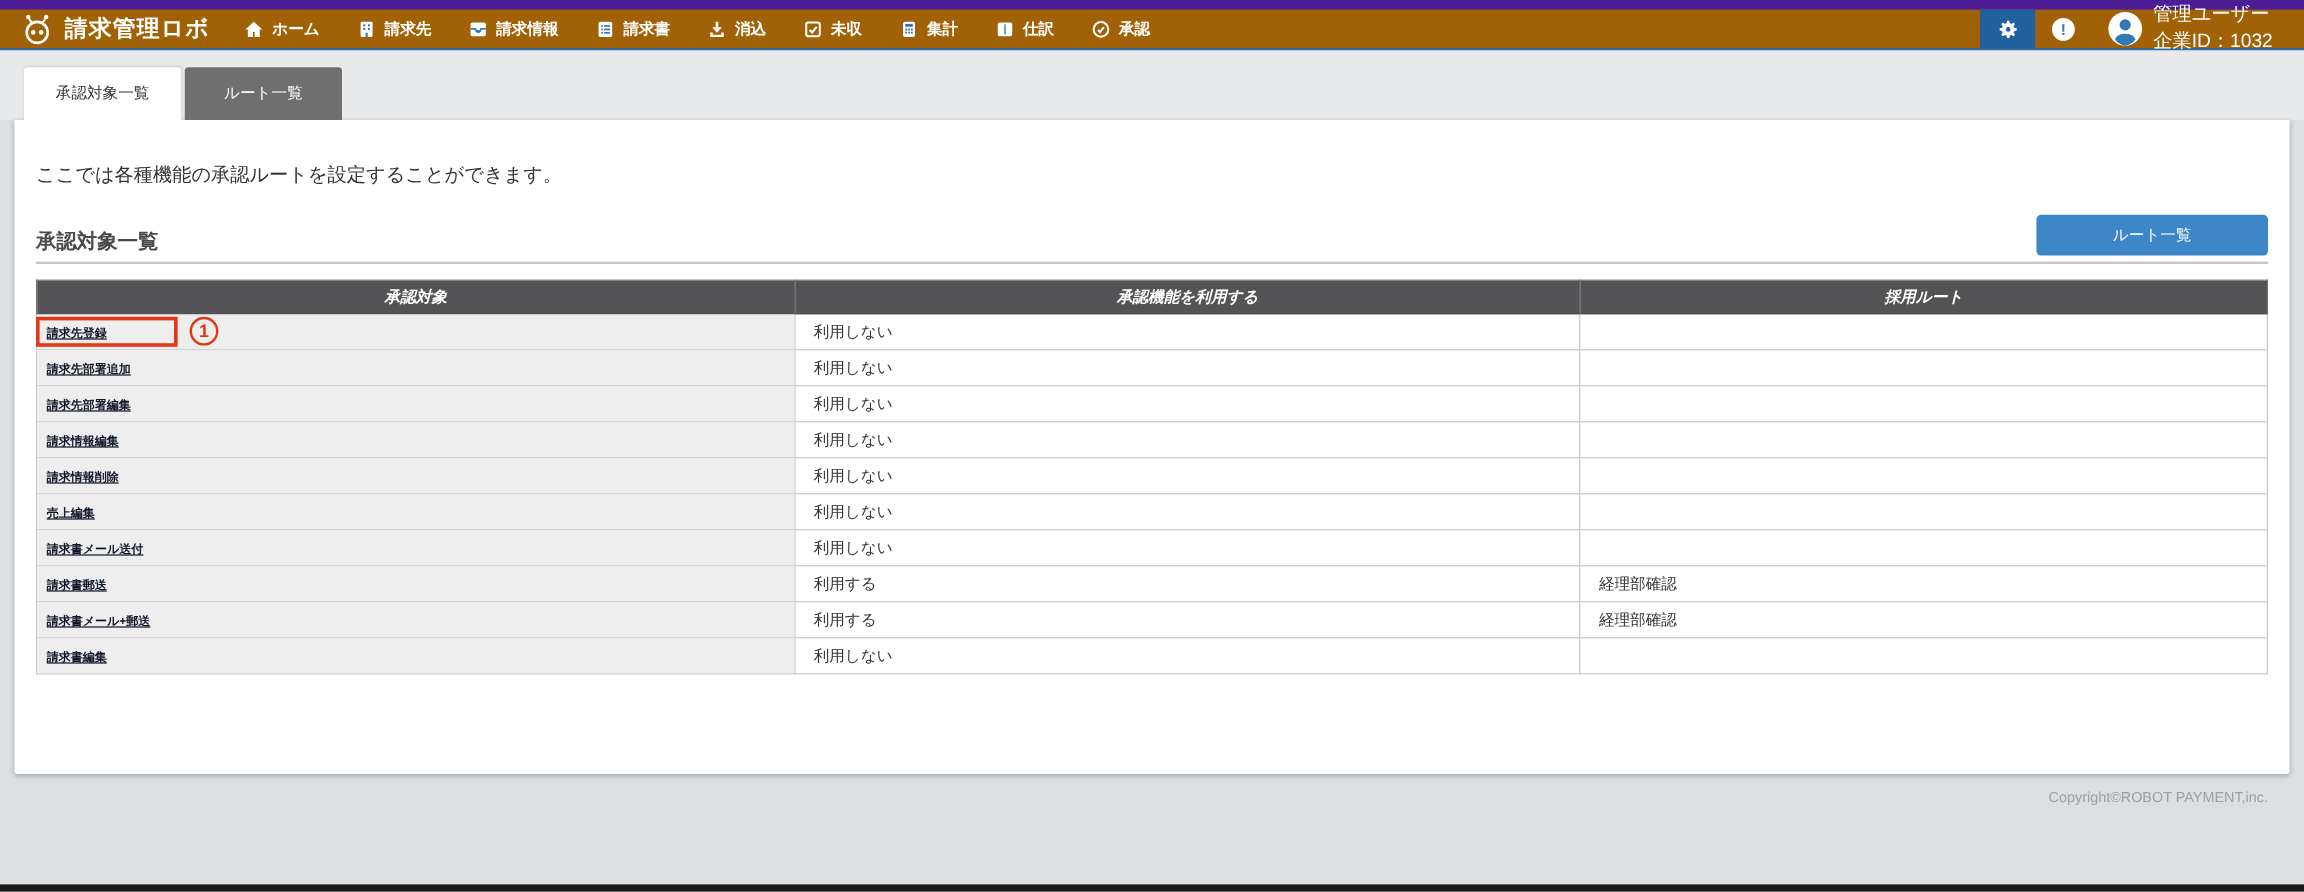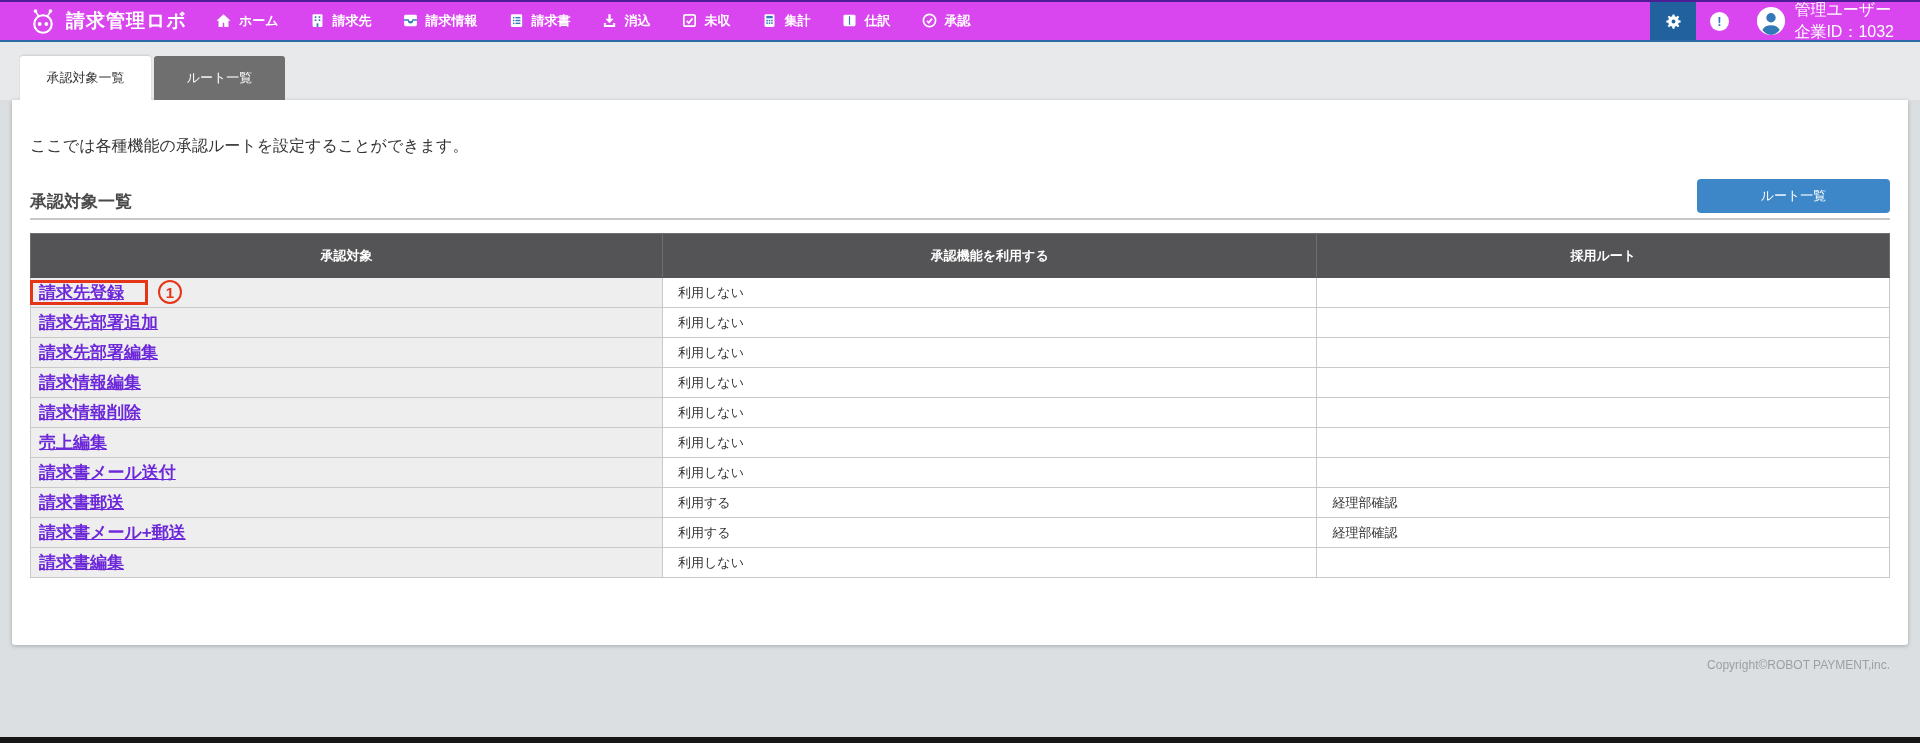--- a/index.html
+++ b/index.html
@@ -5,29 +5,29 @@
   * { margin:0; padding:0; box-sizing:border-box; }
   html,body { width:1920px; height:743px; overflow:hidden; }
   body {
     font-family:"Liberation Sans","DejaVu Sans",sans-serif;
     background:#dcdfe1;
     color:#333;
   }
 
   
   .topbar {
-    height:42px; background:#d946ef;
-    border-top:2px solid #4c1d95; border-bottom:2px solid #2b6aa4;
-    display:flex; align-items:center; padding:0 0 0 28px;
+    height:42px; background:#a16207;
+    border-top:8px solid #4c1d95; border-bottom:2px solid #2b6aa4;
+    display:flex; align-items:center; padding:0 0 0 16px;
   }
   .logo { display:flex; align-items:center; gap:8px; cursor:pointer; }
   .logo-icon svg { width:30px; height:27px; display:block; }
   .logo-text { color:#fff; font-size:19px; font-weight:bold; letter-spacing:1px; }
   .main-nav { display:flex; align-items:center; margin-left:28px; gap:30px; }
-  .nav-item { display:flex; gap:7px; cursor:pointer; }
+  .nav-item { display:flex; align-items:center; gap:7px; cursor:pointer; }
   .nav-icon svg { width:17px; height:17px; display:block; }
   .nav-label { color:#fff; font-size:13px; font-weight:600; }
   .topbar-right { margin-left:auto; display:flex; align-items:center; height:100%; }
   .tool-btn {
     height:100%; width:46px; display:flex; align-items:center; justify-content:center;
     cursor:pointer;
   }
   .tool-btn.active { background:#20619e; }
   .tool-btn svg { width:19px; height:19px; display:block; }
   .alert-circle {
@@ -69,28 +69,28 @@
     border-radius:4px; font-size:13px; cursor:pointer;
     font-family:"Liberation Sans","DejaVu Sans",sans-serif;
   }
 
   
   table.approval {
     width:100%; margin-top:13px; border-collapse:collapse; table-layout:fixed;
     font-size:13px;
   }
   table.approval th {
-    background:#545456; color:#fff; font-weight:bold; height:44px;
-    border:1px solid #6e6e70; border-bottom:1px solid #545456; text-align:center;
+    background:#545456; color:#fff; font-weight:bold; height:28px;
+    border:1px solid #6e6e70; border-bottom:1px solid #545456; text-align:center;font-style:italic;
   }
   table.approval td {
     height:30px; border:1px solid #c9c9c9; padding:0 15px; background:#fff;
   }
   table.approval td.c1 { background:#eeeeee; padding:0 8px; position:relative; }
-  a.row-link { color:#6d28d9; font-weight:bold; font-size:17px; text-decoration:underline; cursor:pointer; }
+  a.row-link { color:#0f172a; font-weight:bold; font-size:10px; text-decoration:underline; cursor:pointer; }
   .hl-box {
     position:absolute; left:-1px; top:2px; width:118px; height:25px;
     border:3px solid #e53517; pointer-events:none;
   }
   .callout {
     position:absolute; left:127px; top:2px; width:24px; height:24px;
     border:2px solid #e53517; border-radius:50%; color:#e53517;
     font-size:15px; font-weight:bold; display:flex; align-items:center; justify-content:center;
     pointer-events:none;
   }

